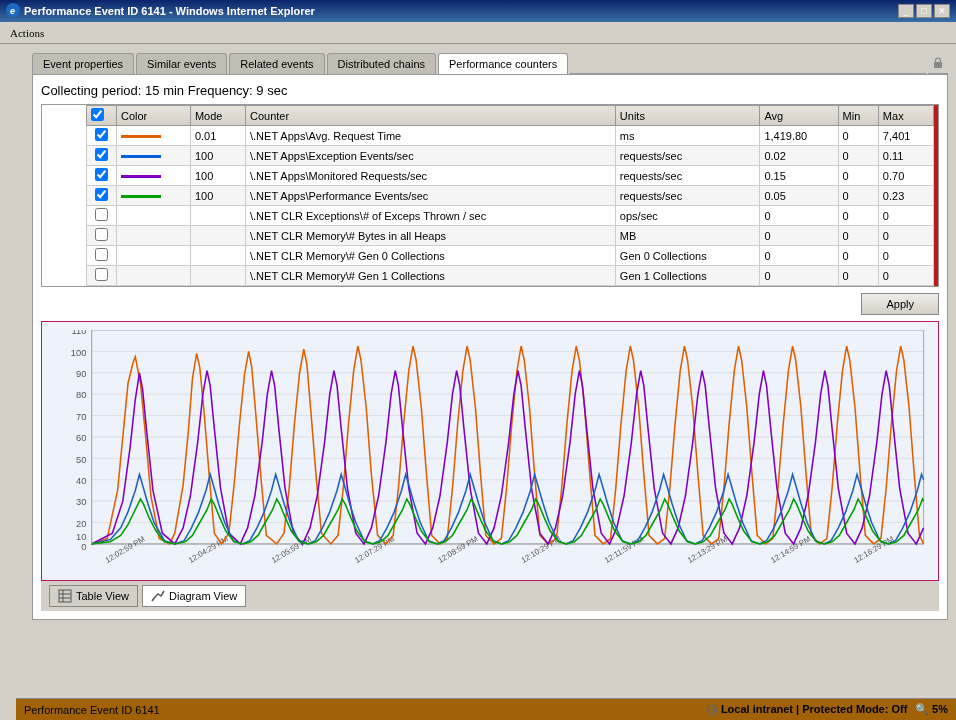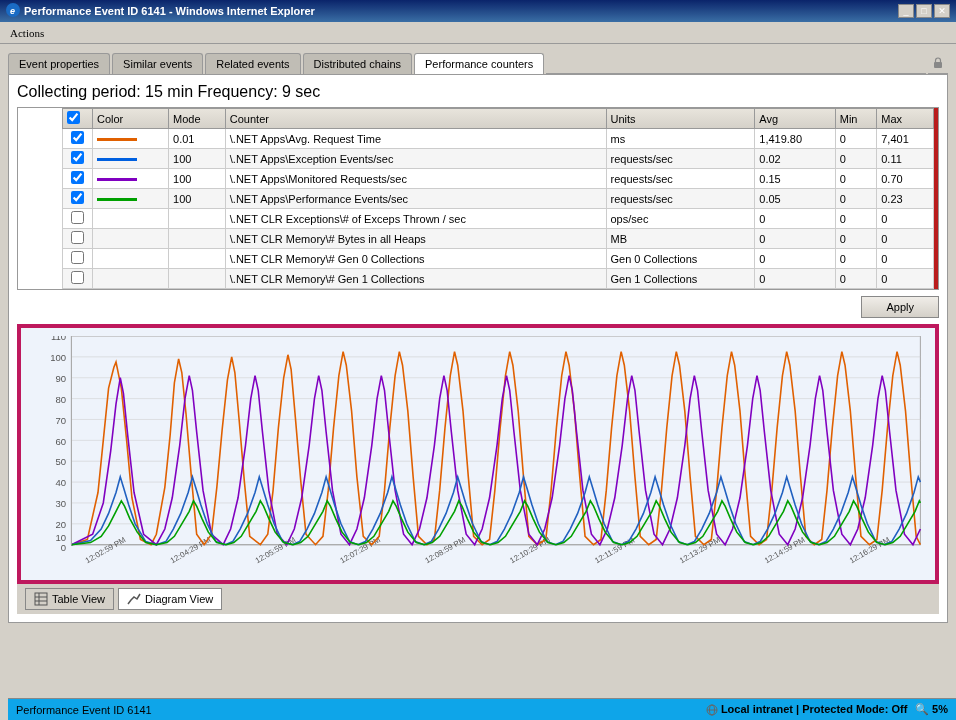--- a/index.html
+++ b/index.html
@@ -32,20 +32,21 @@
       height: 22px;
       border-bottom: 1px solid #999;
     }
     #menu-bar .menu-item { font-size: 11px; padding: 2px 6px; cursor: pointer; font-family: Liberation Serif, serif; }
 
     
     #main-content {
       background: #d4d0c8;
       padding: 4px;
       height: calc(100vh - 44px - 22px - 22px);
+      margin-left: 24px;
     }
 
     
     #tab-strip {
       display: flex;
       align-items: flex-end;
       background: #d4d0c8;
       padding: 4px 4px 0 4px;
       gap: 2px;
     }
@@ -69,21 +70,21 @@
     
     #panel {
       background: #ffffff;
       border: 1px solid #999;
       padding: 8px;
       margin: 0 4px;
     }
 
     
     #collecting-info {
-      font-size: 16px;
+      font-size: 13px;
       margin-bottom: 6px;
       color: #000;
     }
 
     
     #counter-table {
       width: 100%;
       border-collapse: collapse;
       font-size: 11px;
     }
@@ -129,21 +130,21 @@
       padding: 4px 24px;
       background: linear-gradient(to bottom, #f0ede8, #d4d0c8);
       border: 1px solid #888;
       cursor: pointer;
       font-size: 11px;
     }
 
     
     #chart-area {
       background: #eef3fb;
-      border: 4px solid #be185d;
+      border: 1px solid #be185d;
       padding: 8px 4px 4px 8px;
       height: 260px;
       position: relative;
     }
     #chart-svg { width: 100%; height: 100%; }
 
     
     #bottom-tabs {
       display: flex;
       align-items: flex-end;
@@ -158,31 +159,31 @@
       padding: 3px 8px;
       background: #d4d0c8;
       border: 1px solid #888;
       cursor: pointer;
       font-size: 11px;
     }
     .bottom-tab.active { background: #ffffff; }
 
     
     #status-bar {
-      background: #0ea5e9;
+      background: #a16207;
       border-top: 1px solid #888;
       padding: 2px 8px;
       font-size: 11px;
       display: flex;
       align-items: center;
       justify-content: space-between;
       height: 22px;
       position: fixed;
       bottom: 0;
-      left: 8px;
+      left: 16px;
       right: 0;
     }
     #status-bar .status-right {
       display: flex;
       align-items: flex-end;
       gap: 8px;
       font-weight: bold;
     }
 
     

